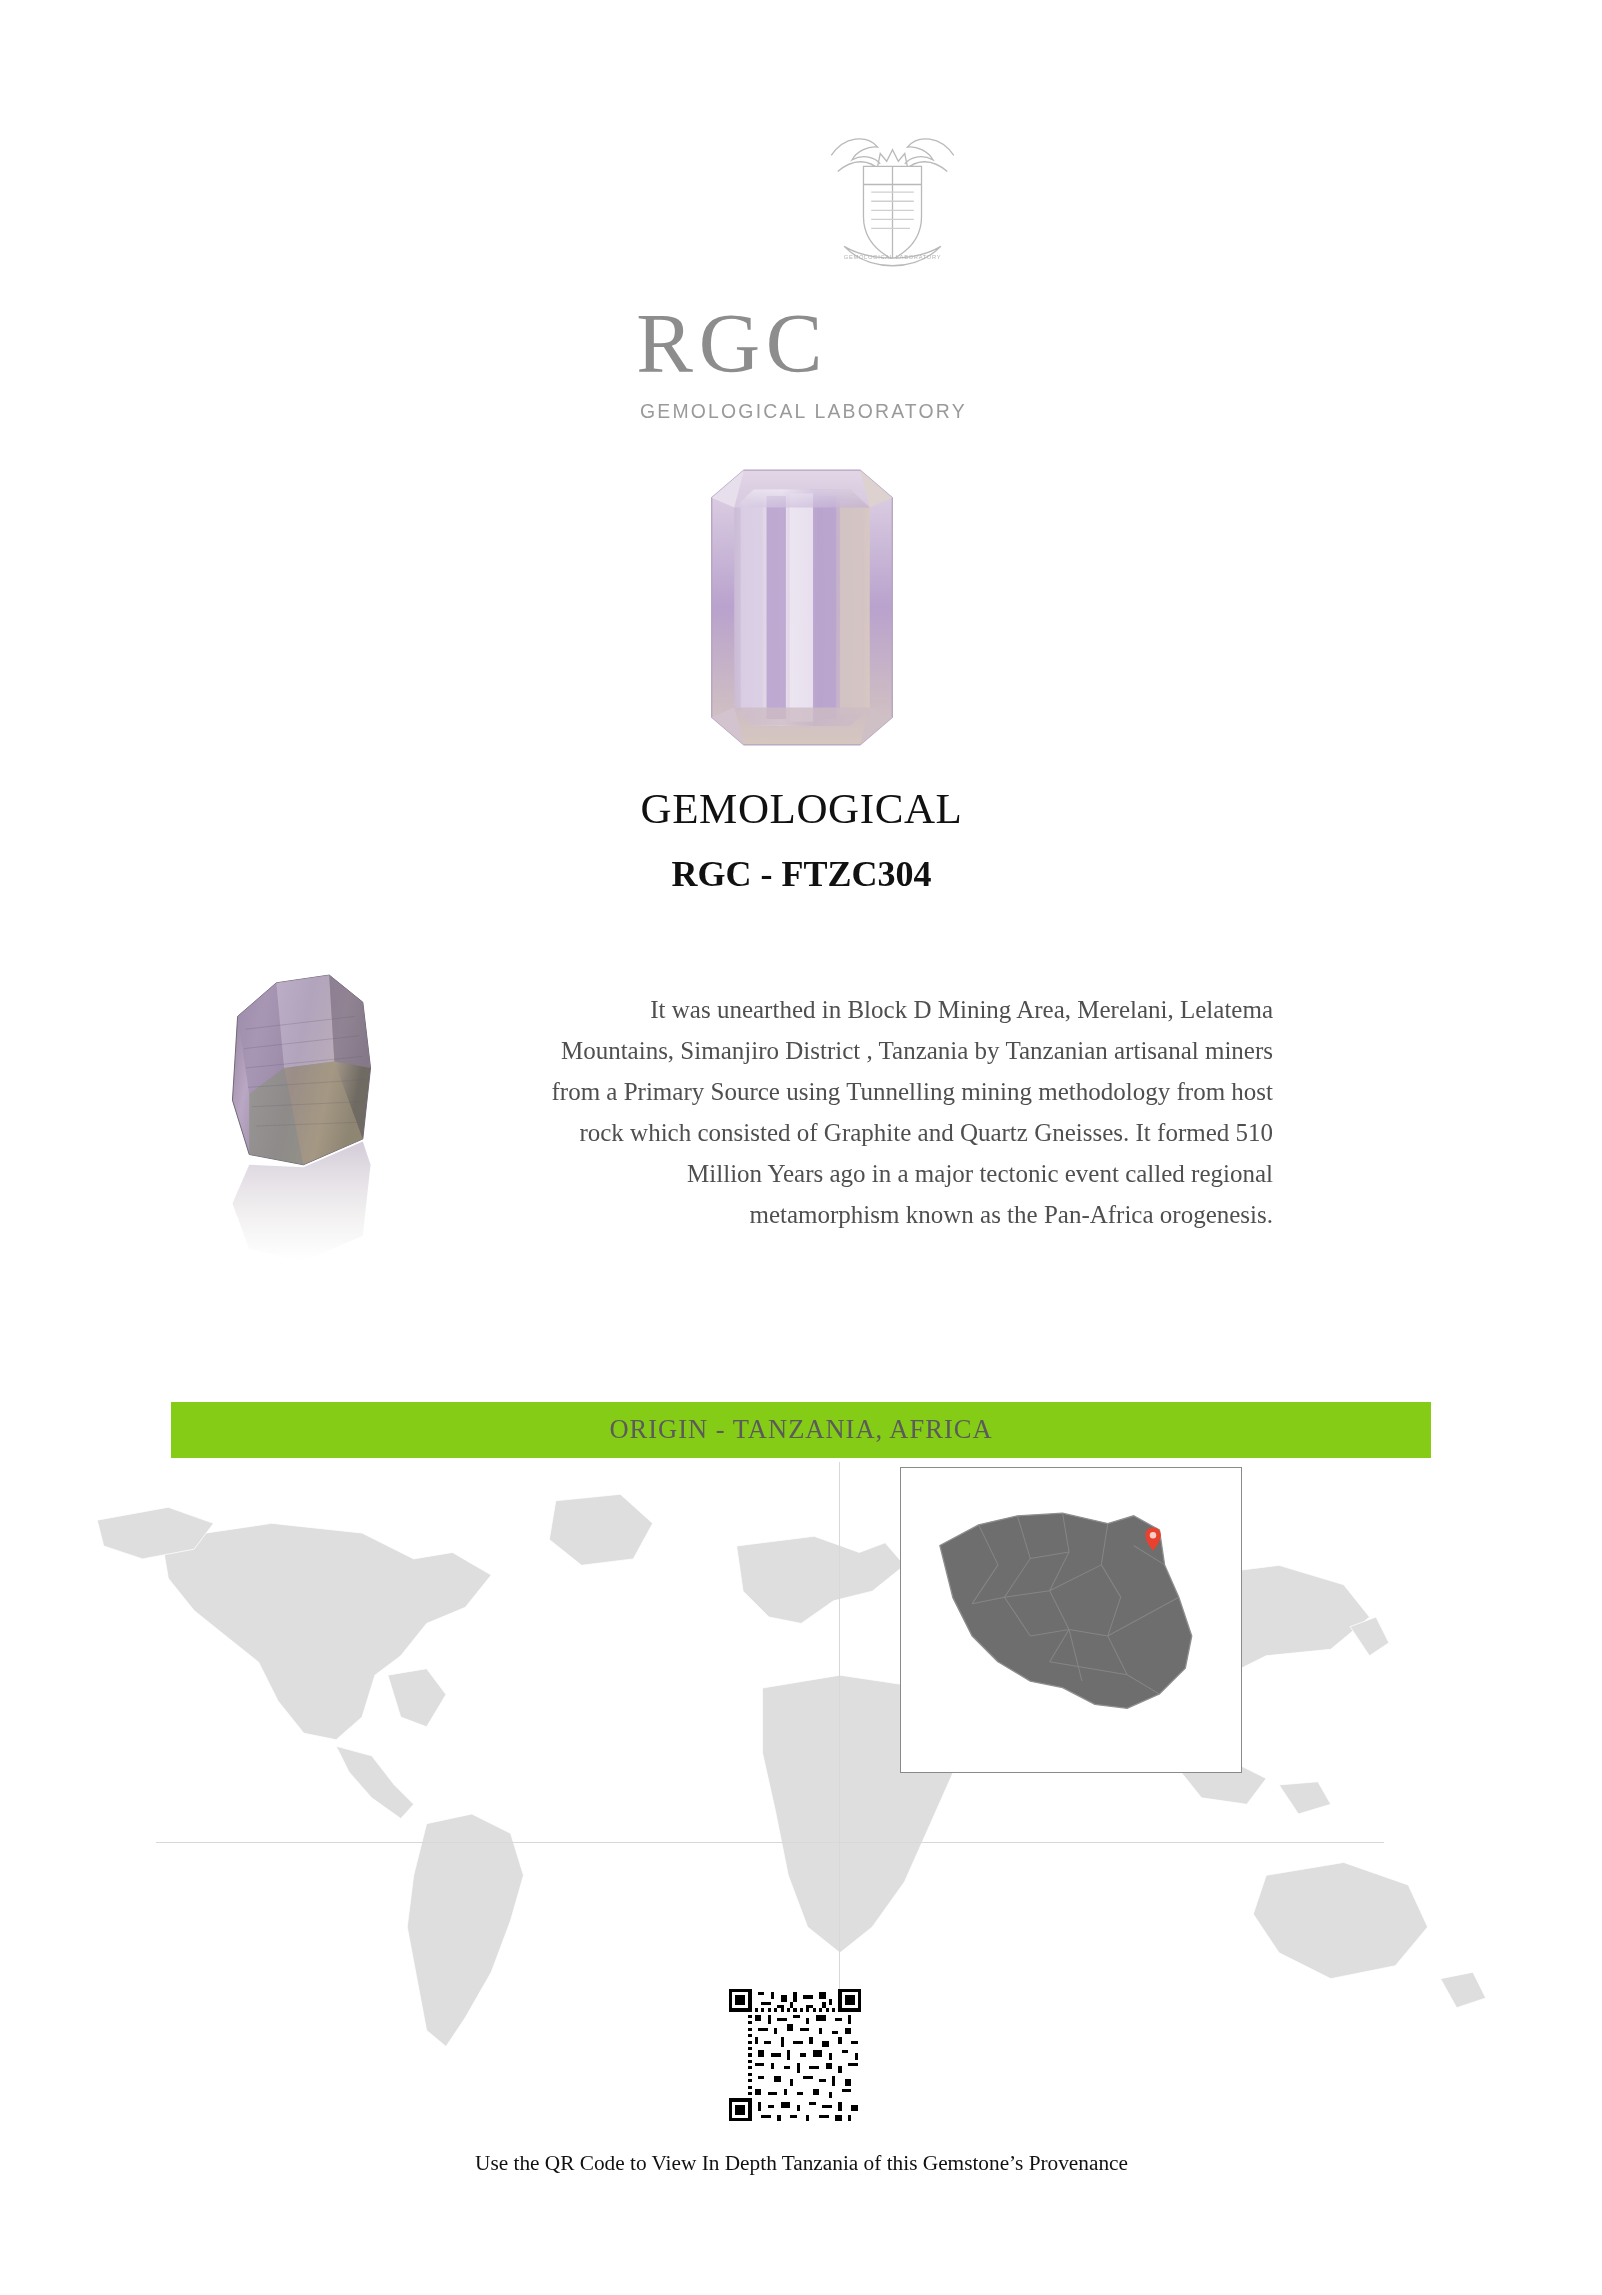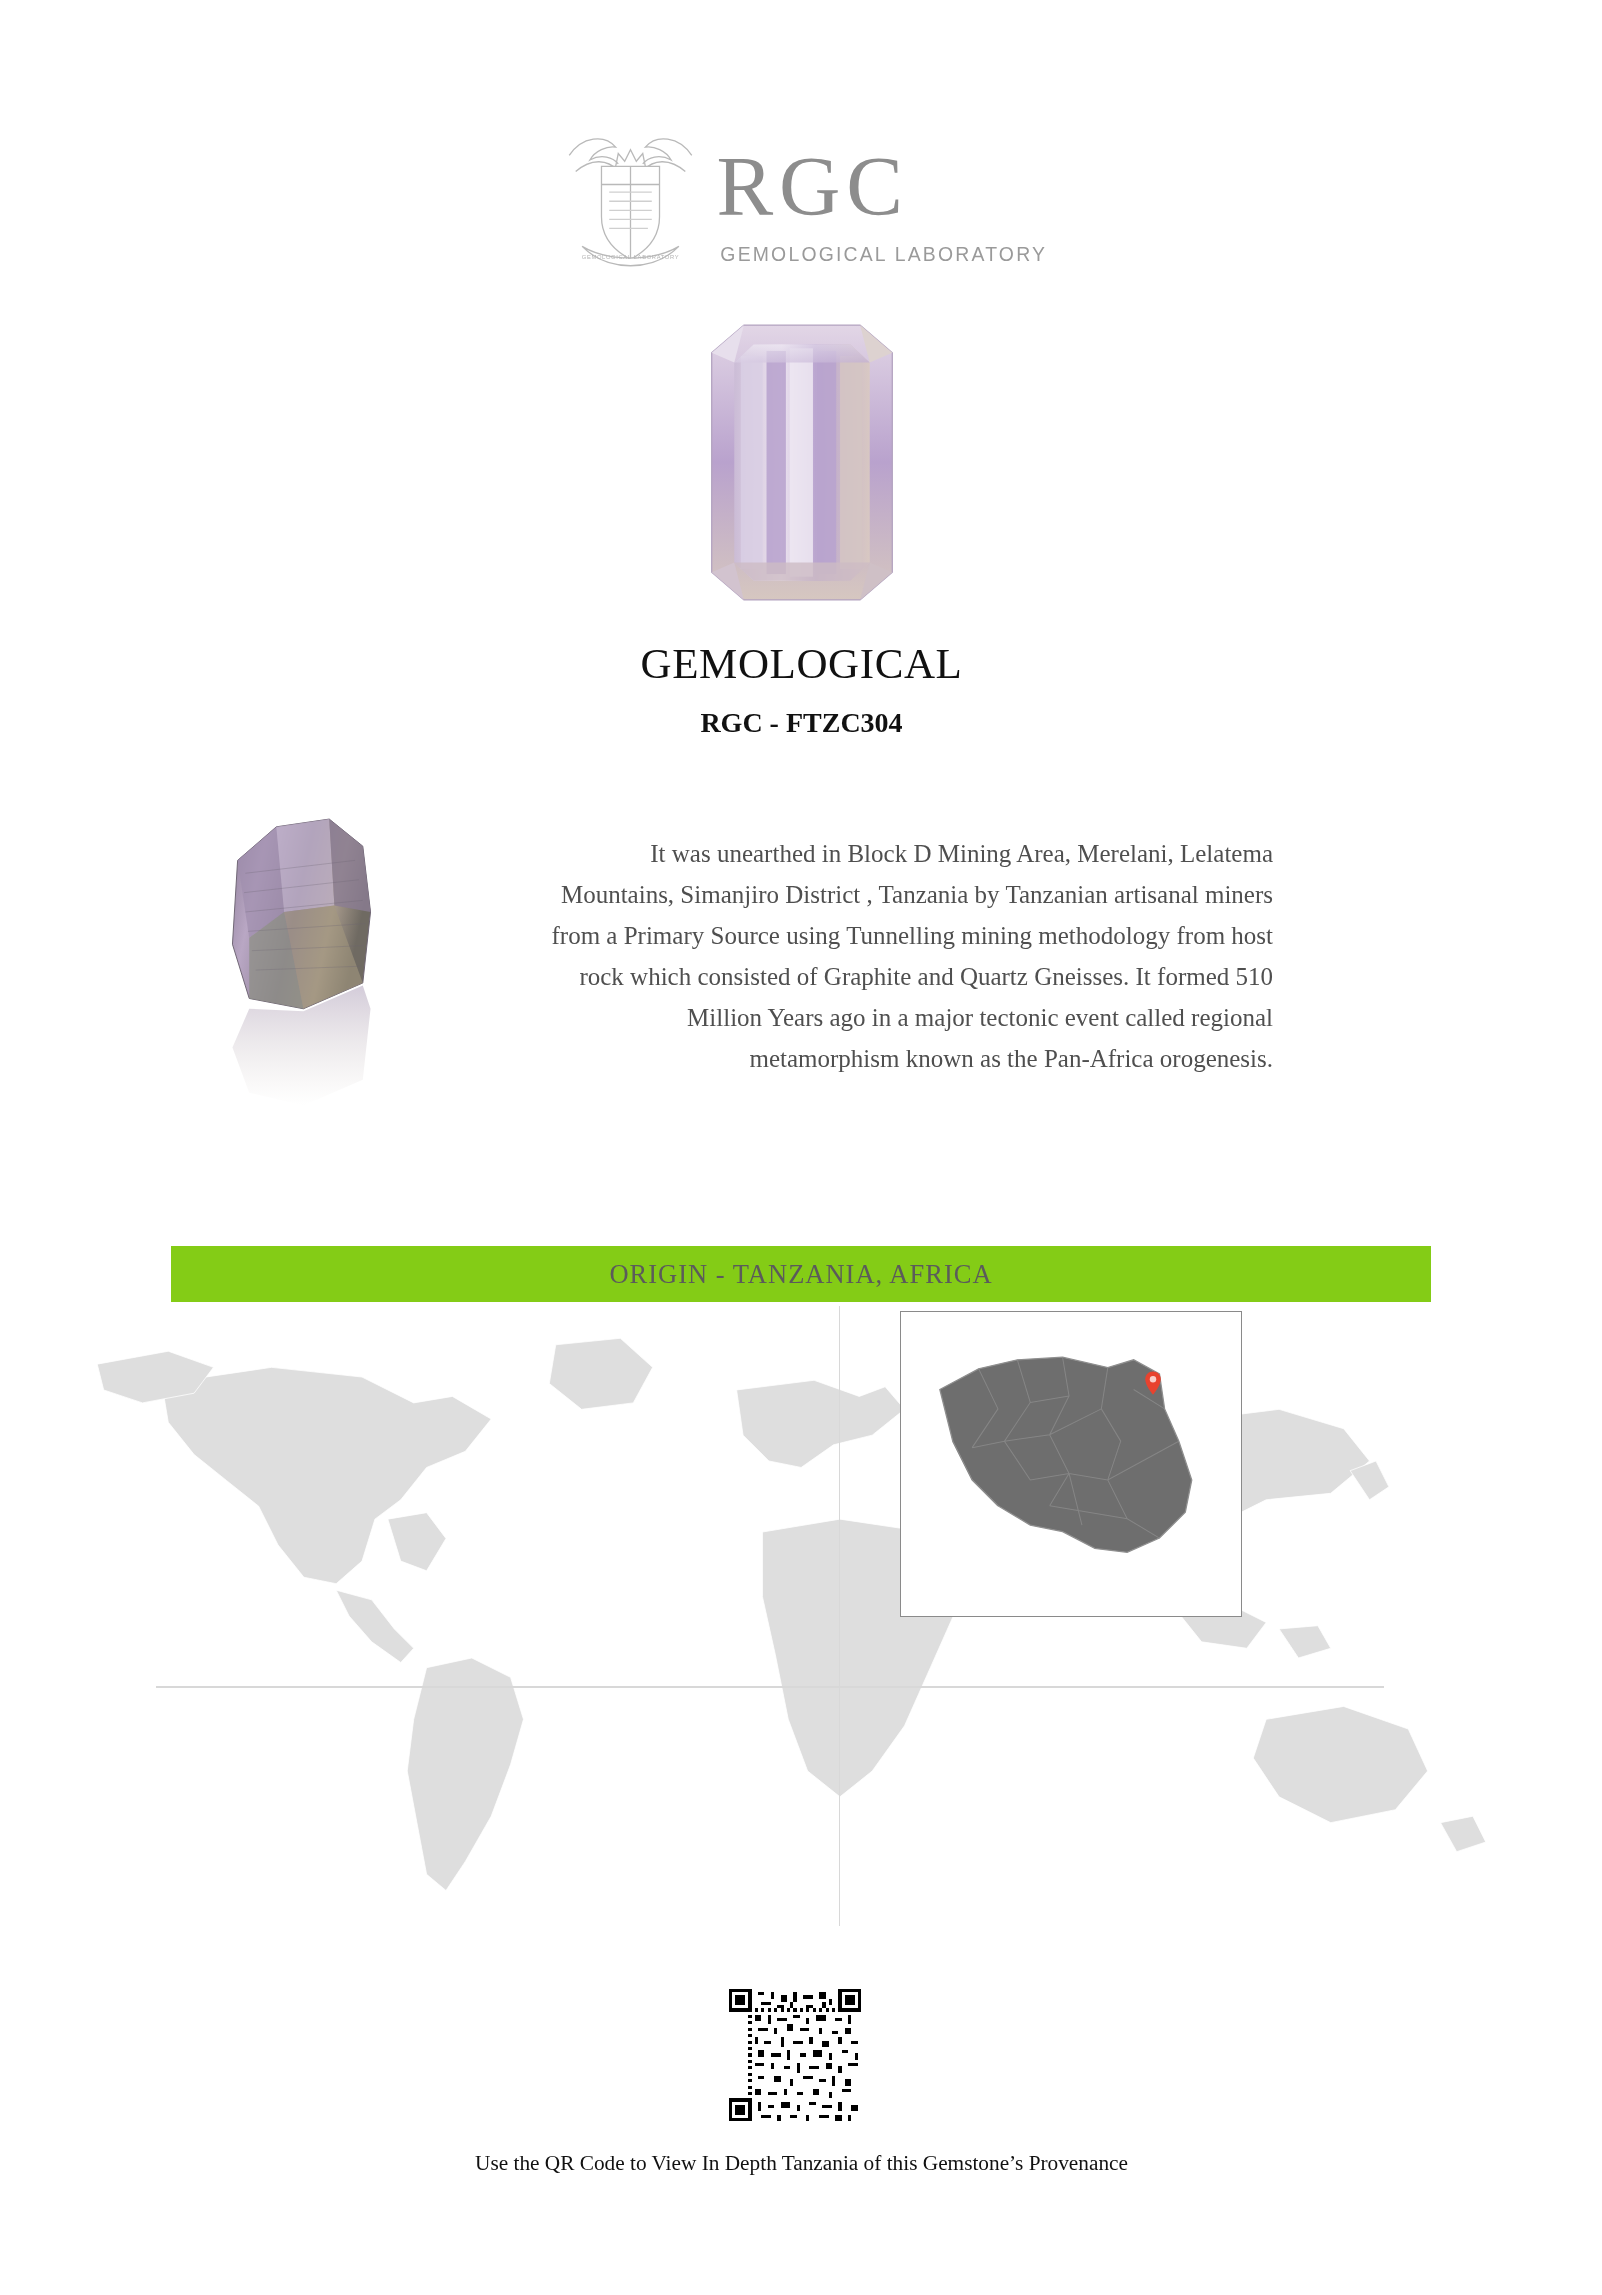--- a/index.html
+++ b/index.html
@@ -24,22 +24,23 @@
 
   
   .header {
     padding-top: 120px;
     display: flex;
     justify-content: center;
     align-items: flex-start;
   }
   .logo-block {
     display: flex;
-    align-items: center;
+    align-items: flex-end;
     gap: 11.6px;
+    flex-direction: column;
   }
   .crest {
     width: 149px;
     height: 158px;
     position: relative;
     flex: none;
   }
   .crest svg { display: block; }
   .logo-text {
     display: flex;
@@ -80,21 +81,21 @@
   .doc-title {
     text-align: center;
     font-size: 43px;
     letter-spacing: 0.6px;
     margin-top: 31px;
     font-weight: 400;
     color: #111;
   }
   .doc-code {
     text-align: center;
-    font-size: 28px;
+    font-size: 36px;
     font-weight: bold;
     margin-top: 19.4px;
     color: #111;
   }
 
   .intro {
     margin: 49px auto 0 auto;
     width: 1215px;
     text-align: center;
     font-size: 26.5px;

